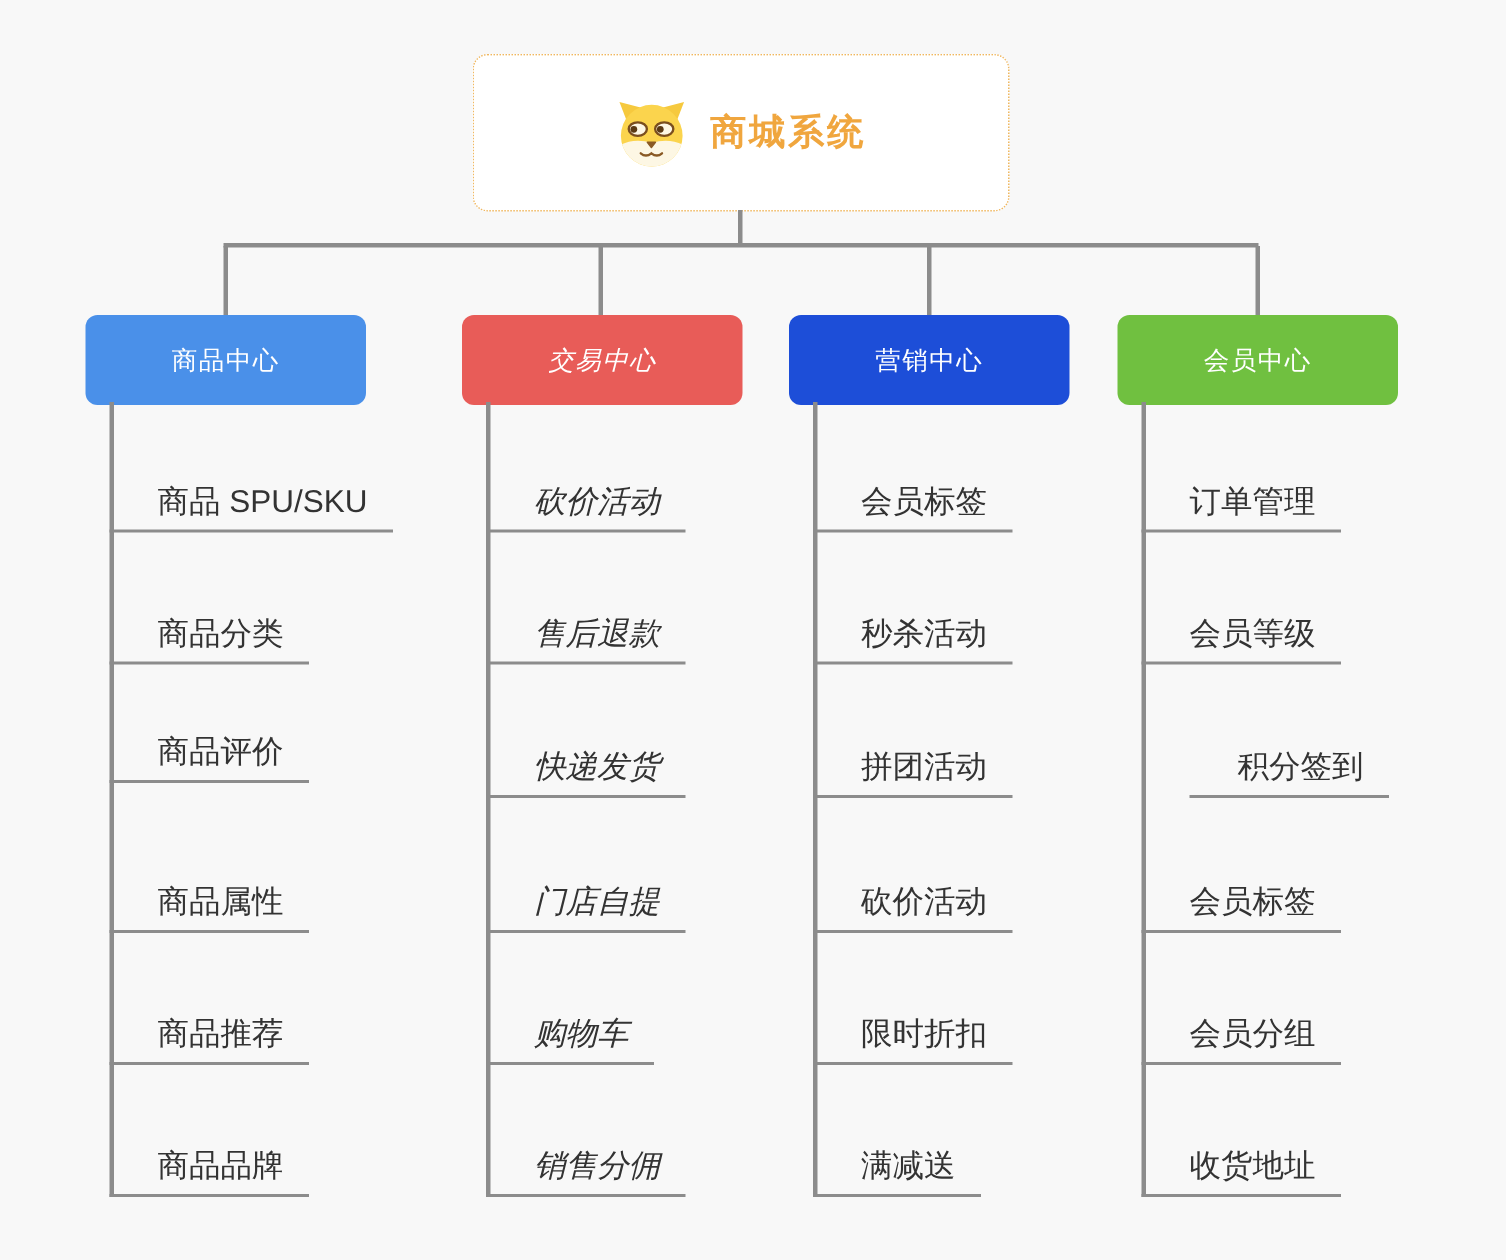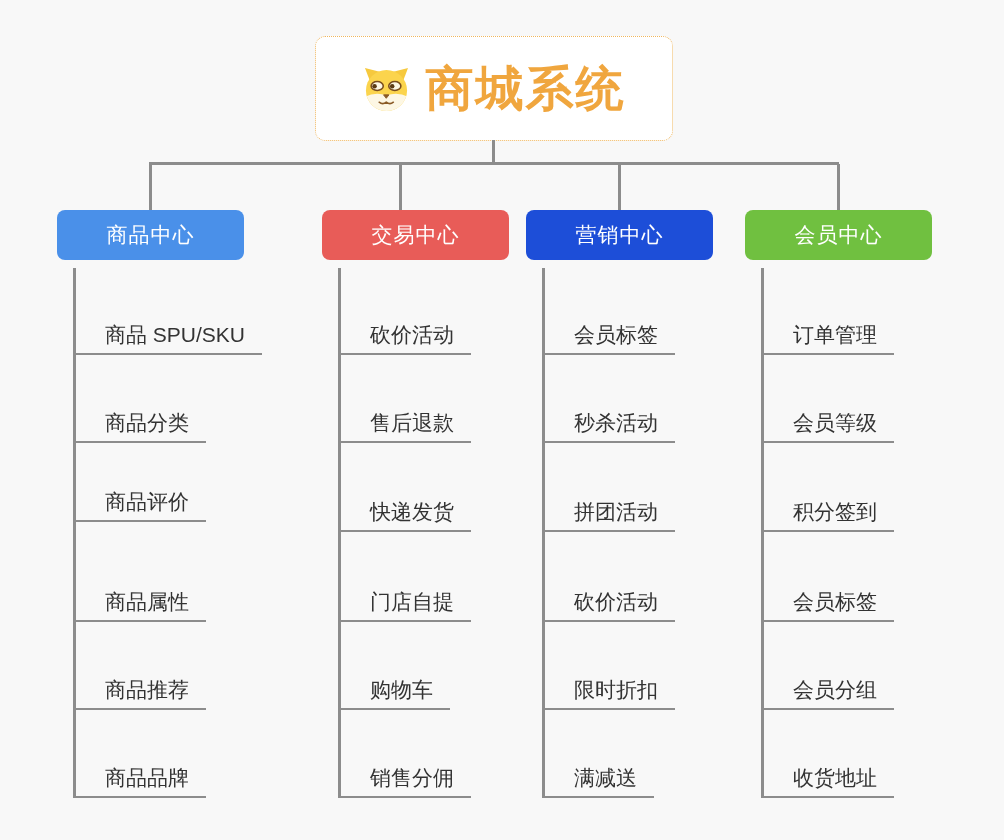--- a/index.html
+++ b/index.html
@@ -22,21 +22,21 @@
     background:#ffffff;
     border:1px dotted #f0b75f;
     border-radius:10px;
     box-sizing:border-box;
     display:flex;
     align-items:center;
     justify-content:center;
     gap:16px;
   }
   .root-title{
-    font-size:48px;
+    font-size:24px;
     font-weight:600;
     letter-spacing:2px;
     color:#f0a63e;
     line-height:1;
     white-space:nowrap;
   }
   .root-icon{width:47px;height:47px;flex:0 0 auto;}
   
   .line{position:absolute;background:#8c8c8c;}
   .root-drop{left:492px;top:140px;width:3px;height:24px;}
@@ -45,27 +45,27 @@
   
   .branch{
     position:absolute;
     top:210px;
     width:250px;
     height:600px;
   }
   .branch-box{
     position:absolute;
     left:0;top:0;
-    width:187px;height:50px;
+    width:187px;height:60px;
     border-radius:8px;
     display:flex;
     align-items:center;
     justify-content:center;
     color:#ffffff;
-    font-size:21px;
+    font-size:17px;
     font-weight:500;
     letter-spacing:1px;
     white-space:nowrap;
   }
   .trunk{
     position:absolute;
     left:16px;top:58px;
     width:3px;height:530px;
     background:#8c8c8c;
   }
@@ -139,21 +139,21 @@
         <div class="sub-item" style="top: 372px;">
     <span>商品属性</span>
   </div>
         <div class="sub-item" style="top: 460px;">
     <span>商品推荐</span>
   </div>
         <div class="sub-item" style="top: 548px;">
     <span>商品品牌</span>
   </div>
       </div>
-      <div class="branch" style="left: 322px;">
+      <div class="branch" style="left: 308px; font-style: italic;">
     <div class="branch-box" style="background: rgb(232, 92, 88);">
       <span>交易中心</span>
     </div>
     <div class="trunk"></div>
   <div class="sub-item" style="top: 105px;">
     <span>砍价活动</span>
   </div>
         <div class="sub-item" style="top: 193px;">
     <span>售后退款</span>
   </div>
@@ -198,21 +198,21 @@
     <div class="branch-box" style="background: rgb(112, 192, 64);">
       <span>会员中心</span>
     </div>
     <div class="trunk"></div>
   <div class="sub-item" style="top: 105px;">
     <span>订单管理</span>
   </div>
         <div class="sub-item" style="top: 193px;">
     <span>会员等级</span>
   </div>
-        <div class="sub-item" style="top: 282px;">
+        <div class="sub-item" style="top: 282px; padding-left: 32px;">
     <span>积分签到</span>
   </div>
         <div class="sub-item" style="top: 372px;">
     <span>会员标签</span>
   </div>
         <div class="sub-item" style="top: 460px;">
     <span>会员分组</span>
   </div>
         <div class="sub-item" style="top: 548px;">
     <span>收货地址</span>

